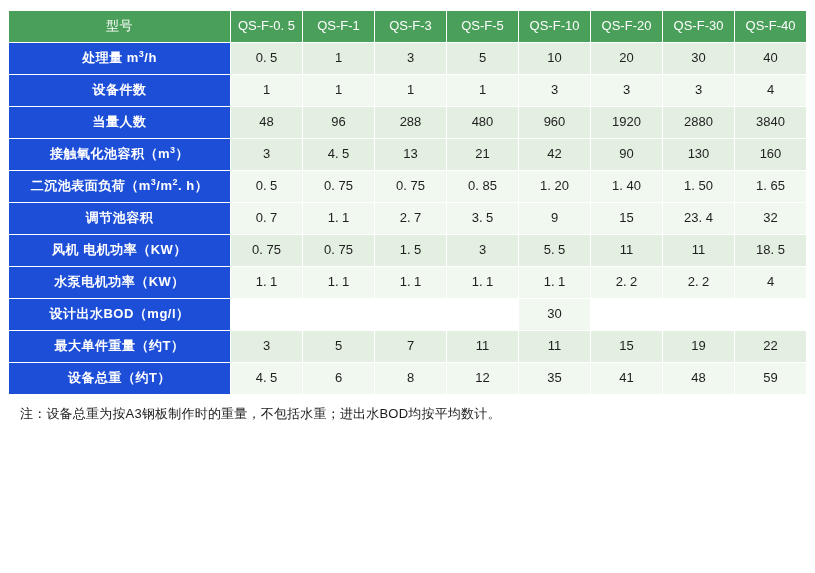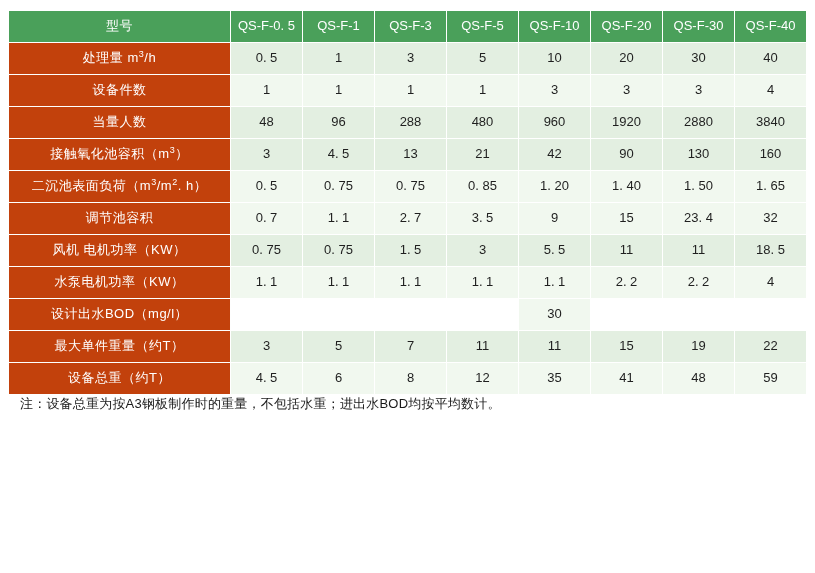--- a/index.html
+++ b/index.html
@@ -32,25 +32,26 @@
     height: 32px;
     text-align: center;
     vertical-align: middle;
     font-size: 13px;
     line-height: 1.25;
     padding: 0 2px;
     box-sizing: border-box;
   }
   
   td.label {
-    background: #c2410c;
+    background: #1d4ed8;
     color: #ffffff;
     font-size: 13.5px;
     width: 222px;
     letter-spacing: 0.5px;
+    font-weight: bold;
   }
   
   td.head {
     background: #4aa05a;
     color: #ffffff;
     font-size: 13px;
     font-weight: normal;
   }
   
   td.d {
@@ -59,20 +60,21 @@
   }
   td.shadeA { background: #e3efe1; }
   td.shadeB { background: #f1f8ef; }
   td.blank  { background: #ffffff; }
   .sup {
     font-size: 9px;
     vertical-align: super;
     line-height: 0;
   }
   .note {
+    margin-top: 10px;
     font-size: 13px;
     color: #1a1a1a;
     padding-left: 12px;
     letter-spacing: 0.2px;
   }
   .unit-wrap { white-space: nowrap; }
 </style>
 </head>
 <body>
 

